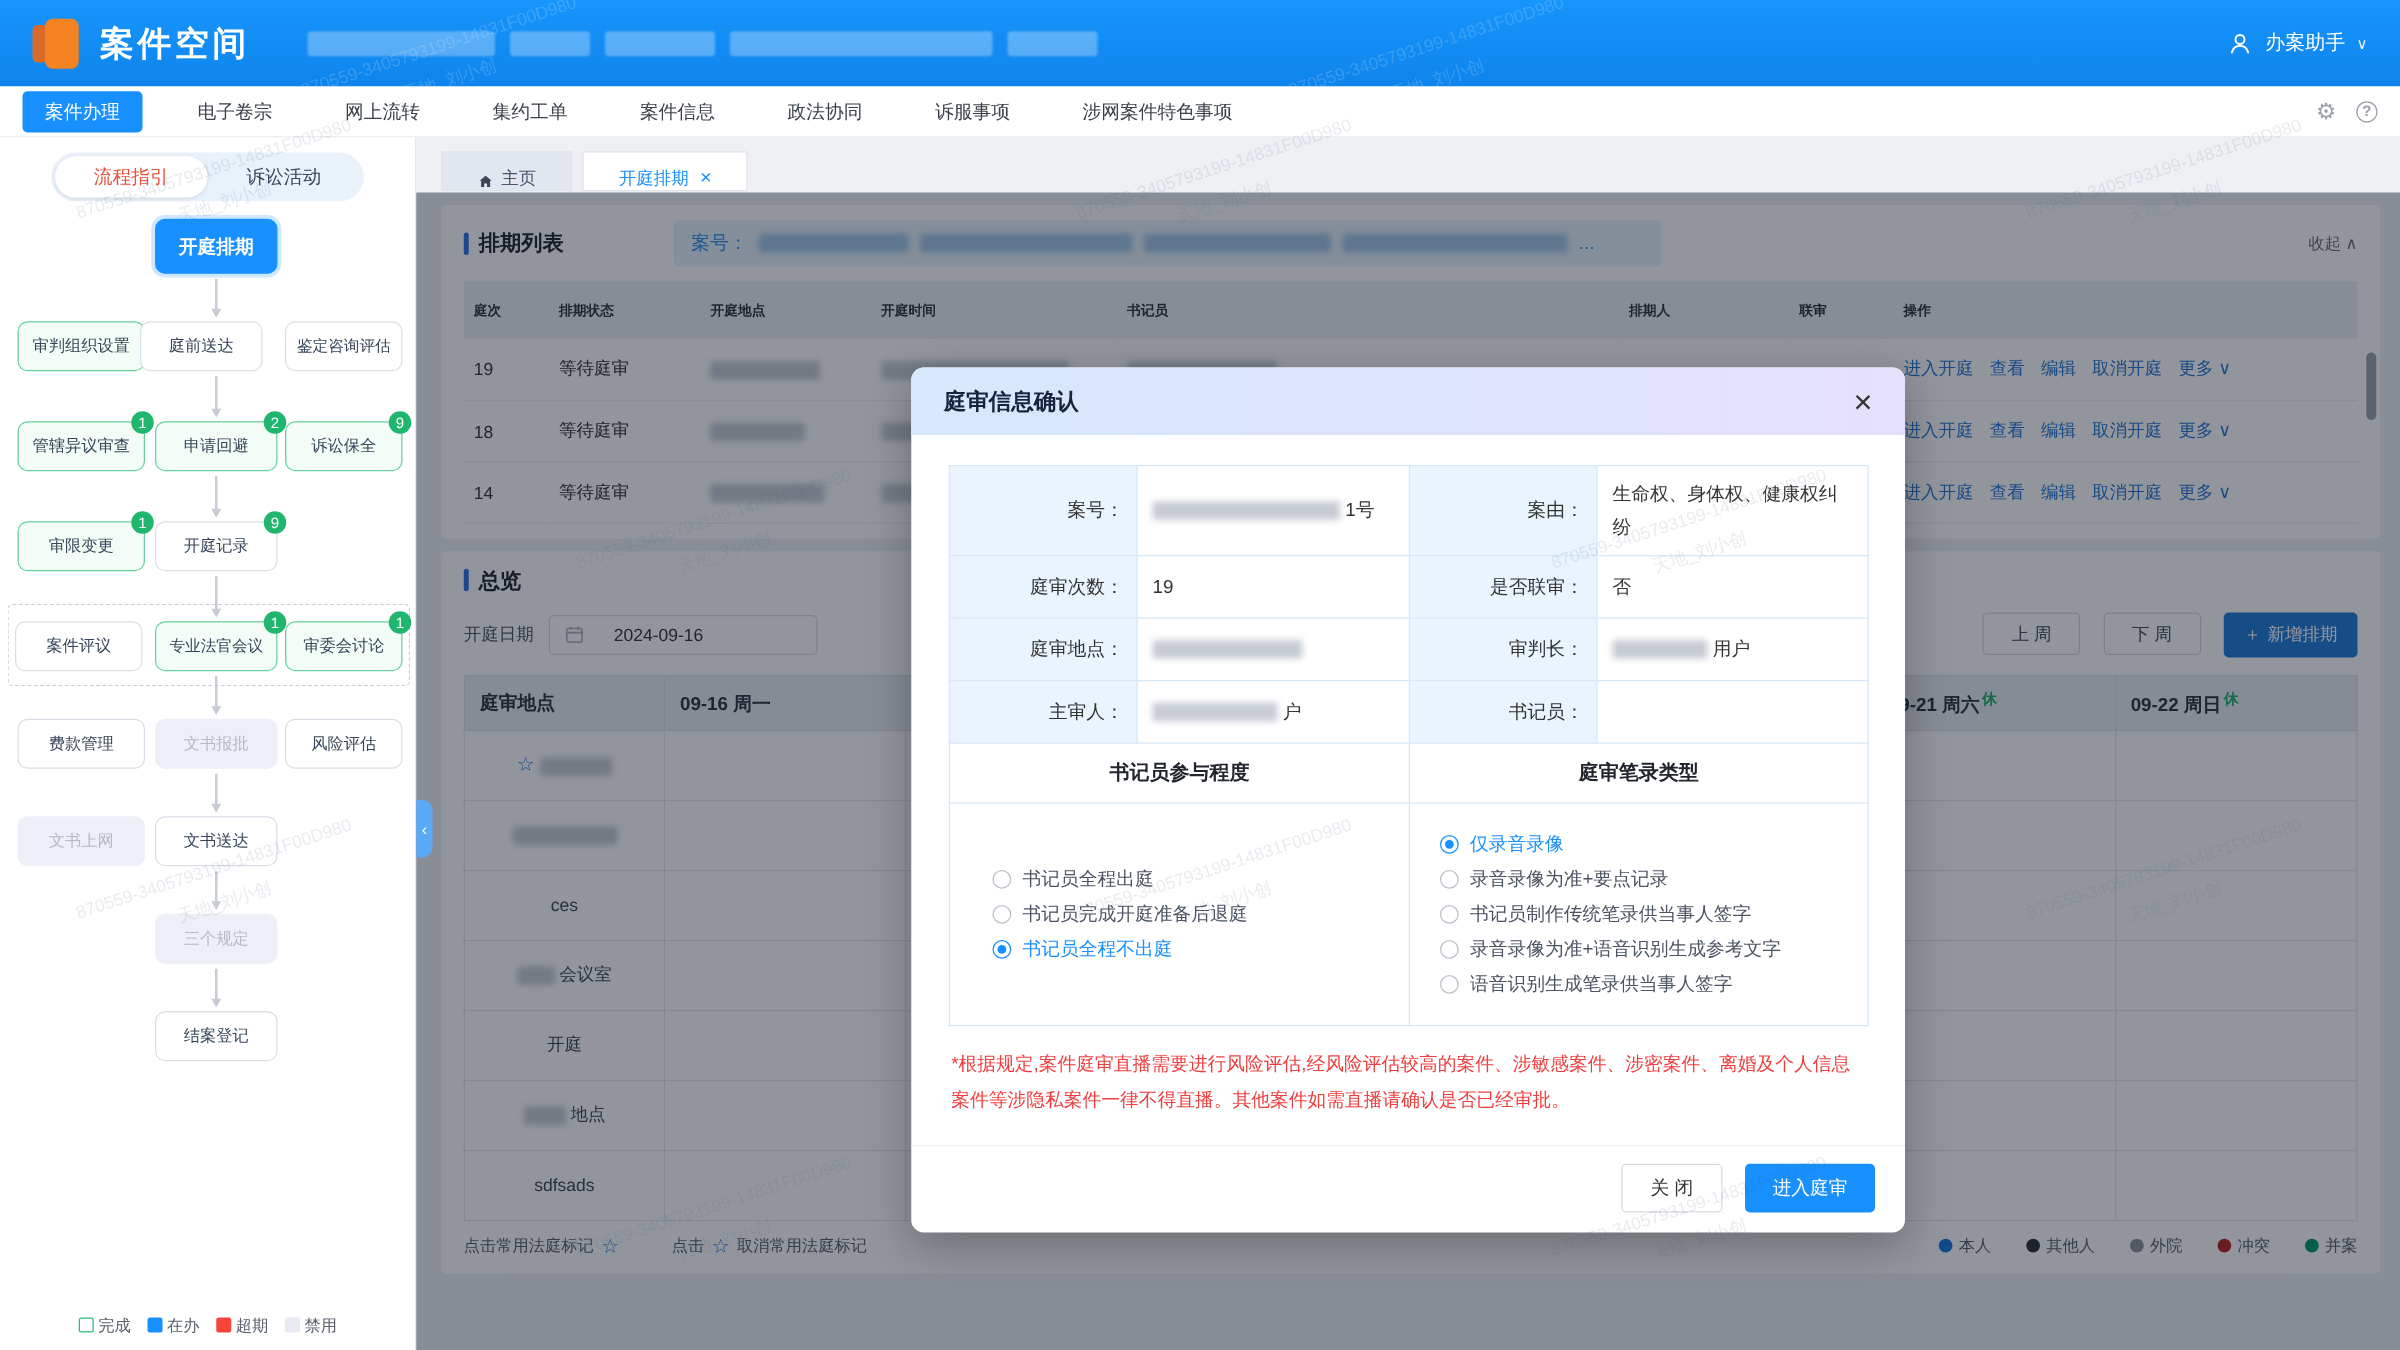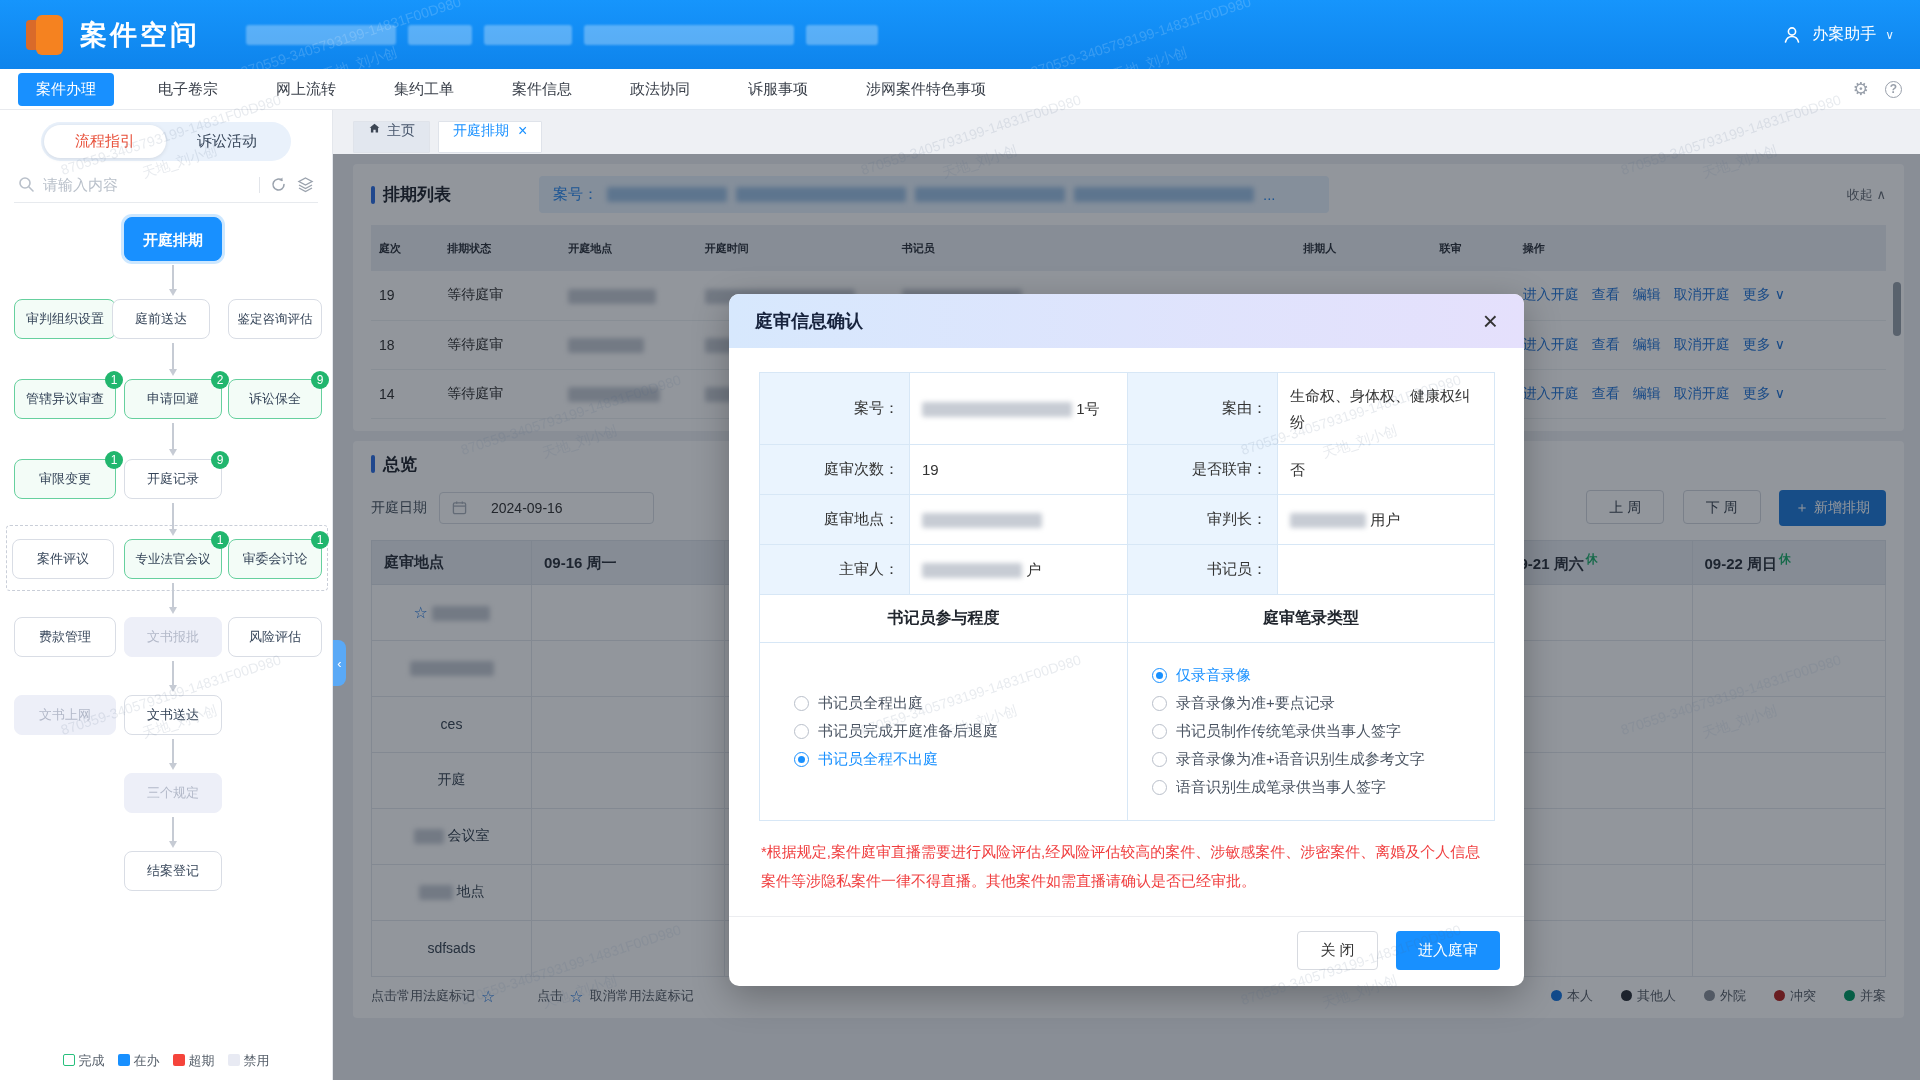--- a/index.html
+++ b/index.html
@@ -44,21 +44,21 @@
   .farrow{position:absolute;width:0;border-left:2px solid #c6cbd4}
   .farrow::after{content:"";position:absolute;left:-5px;bottom:-7px;border:4px solid transparent;border-top:7px solid #c6cbd4}
   .fgroup{position:absolute;border:1px dashed #c9ced8;border-radius:4px}
   .sleg{position:absolute;bottom:10px;left:0;right:0;display:flex;justify-content:center;gap:13px;font-size:13px;color:#57606b}
   .sq{width:12px;height:12px;border-radius:2px;display:inline-block;margin-right:4px;vertical-align:-1px}
   .side-collapse{position:absolute;left:333px;top:640px;width:13px;height:46px;background:#5aa9f6;border-radius:0 8px 8px 0;color:#fff;z-index:60;display:flex;align-items:center;justify-content:center;font-size:13px;cursor:pointer}
 
   
   .main{position:absolute;left:333px;top:110px;right:0;bottom:0}
   .mtabs{height:44px;display:flex;align-items:center;padding:10px 0 0 20px;gap:8px}
-  .mtab{height:32px;display:flex;align-items:flex-start;gap:6px;padding:0 14px;background:#e2e7ef;border:1px solid #dfe3ea;border-radius:1px;font-size:14px;color:#46556b;cursor:pointer}
+  .mtab{height:32px;display:flex;align-items:flex-end;gap:6px;padding:0 28px;background:#e2e7ef;border:1px solid #dfe3ea;border-radius:1px;font-size:14px;color:#46556b;cursor:pointer}
   .mtab.active{background:#fff;color:#1890ff}
   .tab-x{font-size:16px;margin-left:3px;color:#1890ff;cursor:pointer}
   .card{margin:10px 16px 0 20px;background:#fff;border-radius:4px;padding:12px 18px;position:relative}
   .ct-row{display:flex;align-items:center}
   .bar{width:4px;height:18px;background:#2f6fe4;border-radius:2px;flex:none}
   .ctitle{font-size:17px;font-weight:bold;color:#21262e;margin-left:8px}
   .case-pill{display:flex;align-items:center;gap:9px;background:#e7f2fd;border-radius:4px;padding:9px 14px;margin-left:88px;color:#2a8af0;font-size:15px;width:790px}
   .rd{display:inline-block;height:15px;border-radius:2px;background:#c7ccd4;filter:blur(2.5px);vertical-align:middle}
   .rd-blue{background:#9fc3e6}
   .collapse-lk{margin-left:auto;color:#676d76;font-size:13px;cursor:pointer}
@@ -153,43 +153,20 @@
       <span class="gear">⚙</span>
       <span class="qm">?</span>
     </div>
   </div>
 
   <div class="sidebar">
     <div class="side-tabs">
       <div class="side-tab active">流程指引</div>
       <div class="side-tab">诉讼活动</div>
     </div>
-    <div class="srch">
-      <span class="sicon">
-        <svg width="17" height="17" viewBox="0 0 17 17">
-            <circle cx="7" cy="7" r="5" fill="none" stroke="#b9c0ca" stroke-width="1.6"></circle>
-            <line x1="11" y1="11" x2="15" y2="15" stroke="#b9c0ca" stroke-width="1.6" stroke-linecap="round"></line>
-          </svg>
-      </span>
-      <input placeholder="请输入内容" style="">
-      <span class="divi"></span>
-      <span class="sicon">
-        <svg width="17" height="17" viewBox="0 0 17 17">
-            <path d="M14 8.5a5.5 5.5 0 1 1-2-4.2" fill="none" stroke="#9aa2ad" stroke-width="1.6" stroke-linecap="round"></path>
-            <path d="M12.5 1.5 12.3 4.8 9.2 4.2z" fill="#9aa2ad"></path>
-          </svg>
-      </span>
-      <span class="sicon" style="margin-left:10px">
-        <svg width="17" height="17" viewBox="0 0 17 17">
-            <path d="M8.5 2 15 5.5 8.5 9 2 5.5z" fill="none" stroke="#9aa2ad" stroke-width="1.4"></path>
-            <path d="M2 9l6.5 3.5L15 9" fill="none" stroke="#9aa2ad" stroke-width="1.4"></path>
-            <path d="M2 12l6.5 3.5L15 12" fill="none" stroke="#9aa2ad" stroke-width="1.4"></path>
-          </svg>
-      </span>
-    </div>
 
     <div class="flow">
       <div class="fnode start" style="left:124px;top:6px;width:98px"><span>开庭排期</span></div>
 
       <div class="farrow" style="left:172px;top:54px;height:28px"></div>
 
       <div class="fnode done" style="left:14px;top:88px;width:102px"><span>审判组织设置</span></div>
       <div class="fnode" style="left:112px;top:88px;width:98px"><span>庭前送达</span></div>
       <div class="fnode" style="left:228px;top:88px;width:94px;font-size:12.5px"><span>鉴定咨询评估</span></div>
 
@@ -406,31 +383,31 @@
               <td>ces</td>
               <td></td>
               <td></td>
               <td></td>
               <td></td>
               <td></td>
               <td></td>
               <td></td>
             </tr>
           <tr>
+              <td><span class="rd" style="width:30px"></span> <span>会议室</span></td>
+              <td></td>
+              <td></td>
+              <td></td>
+              <td></td>
+              <td></td>
+              <td></td>
+              <td></td>
+            </tr>
+          <tr>
               <td>开庭</td>
-              <td></td>
-              <td></td>
-              <td></td>
-              <td></td>
-              <td></td>
-              <td></td>
-              <td></td>
-            </tr>
-          <tr>
-              <td><span class="rd" style="width:30px"></span> <span>会议室</span></td>
               <td></td>
               <td></td>
               <td></td>
               <td></td>
               <td></td>
               <td></td>
               <td></td>
             </tr>
           <tr>
               <td><span class="rd" style="width:34px"></span> <span>地点</span></td>

